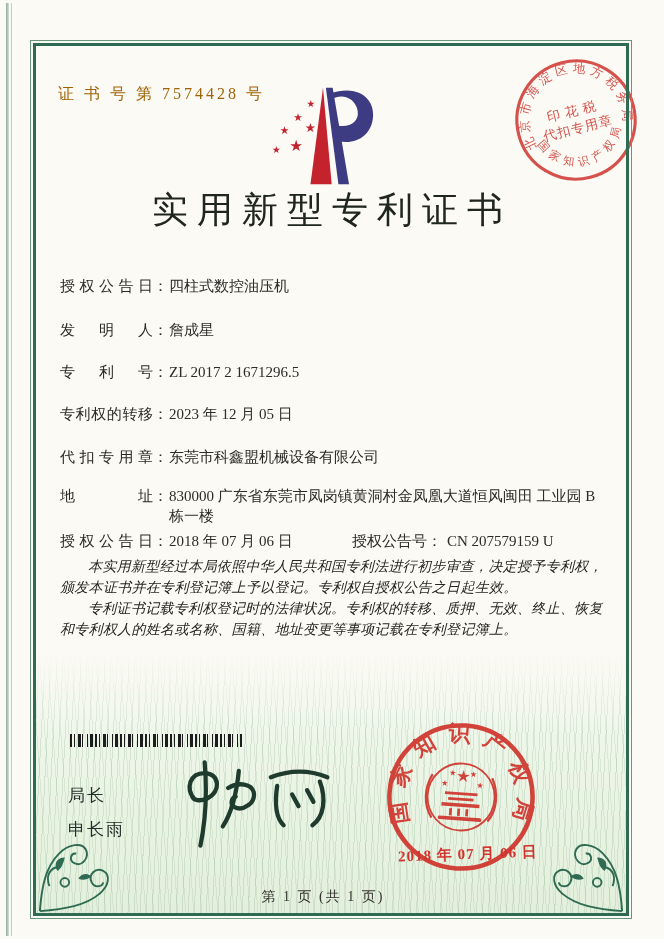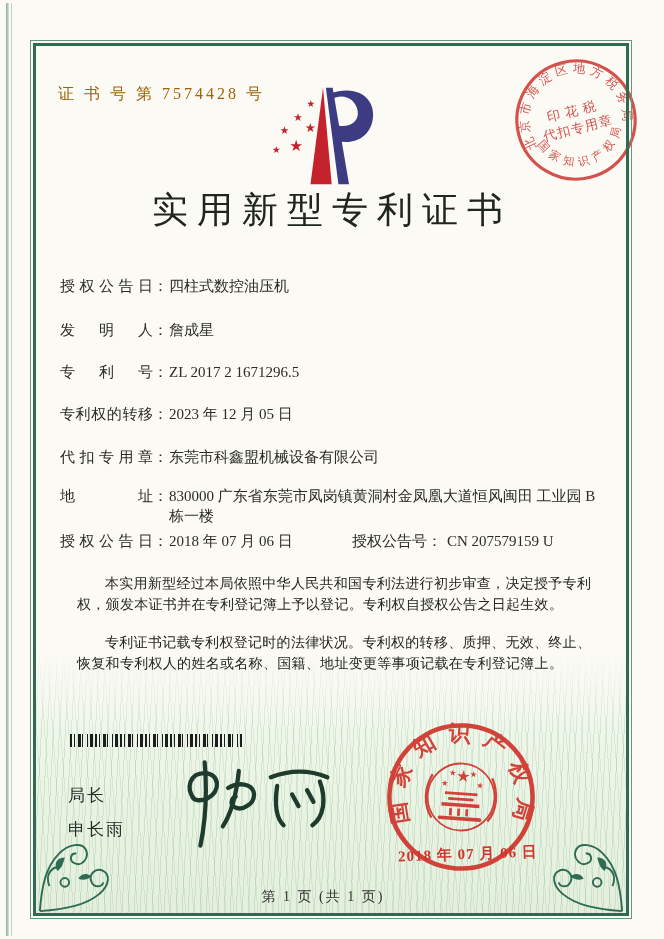--- a/index.html
+++ b/index.html
@@ -42,21 +42,21 @@
 
   .row{position:absolute;left:60px;right:52px;display:flex;align-items:flex-start;
     font-size:15px;line-height:1.35;}
   .flabel{display:inline-block;width:93px;text-align:justify;text-align-last:justify;flex:none;}
   .colon{flex:none;}
   .fvalue{margin-left:1px;flex:1;}
   .grant-no-group{position:absolute;left:292px;top:0;display:flex;}
 
   .paras{position:absolute;left:60px;right:52px;top:556px;font-size:14px;
     line-height:1.5;letter-spacing:.3px;color:#25251f;}
-  .paras p{margin:17px;text-indent:2em;}
+  .paras p{margin:0;text-indent:2em;font-style:italic;}
 
   .barcode{position:absolute;left:70px;top:734px;width:172px;height:13px;
     background:repeating-linear-gradient(90deg,
       #1d1d1d 0 2px,transparent 2px 4px,#1d1d1d 4px 5px,transparent 5px 8px,
       #1d1d1d 8px 11px,transparent 11px 12px,#1d1d1d 12px 13px,transparent 13px 17px,
       #1d1d1d 17px 18px,transparent 18px 20px,#1d1d1d 20px 23px,transparent 23px 25px);}
 
   .signer{position:absolute;left:68px;top:784px;font-size:17px;color:#23312a;
     font-family:"Liberation Sans","DejaVu Sans",sans-serif;}
   .signer div{margin-bottom:11px;letter-spacing:2px;font-family:Liberation Serif, serif;}

